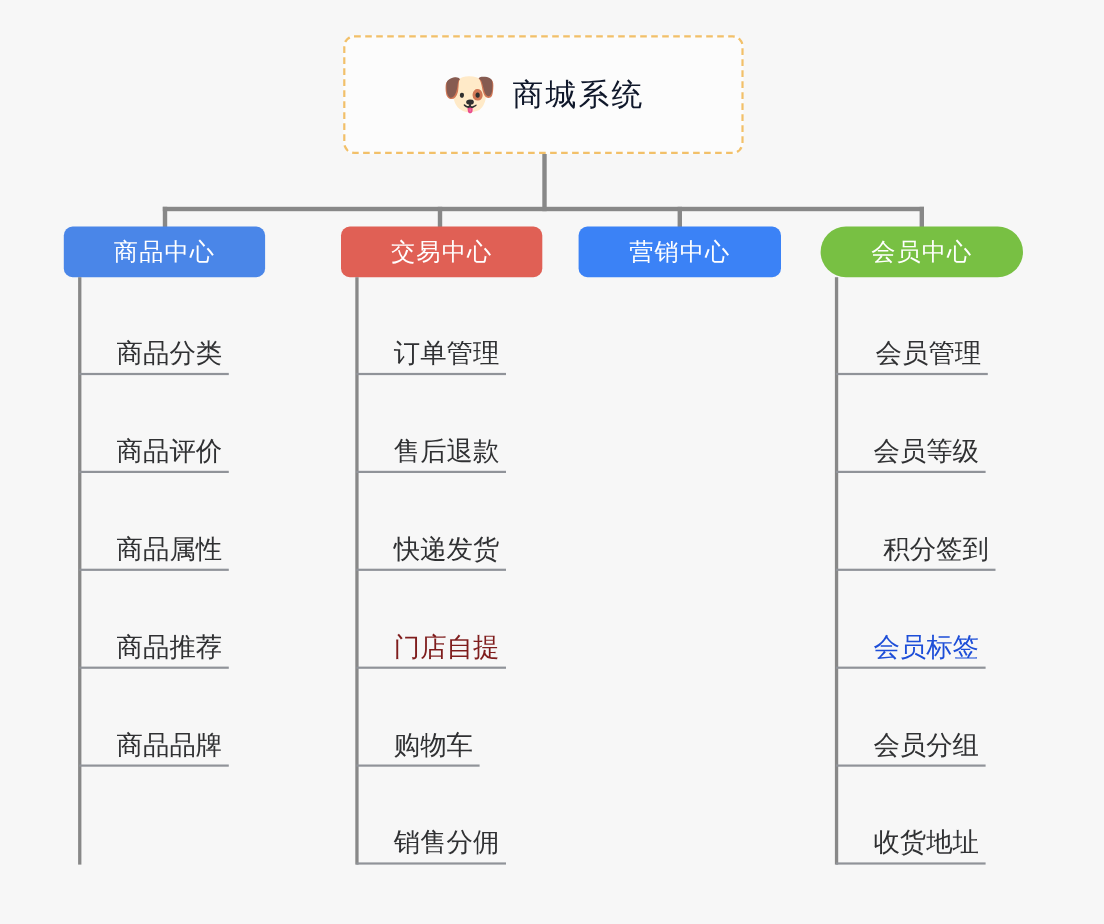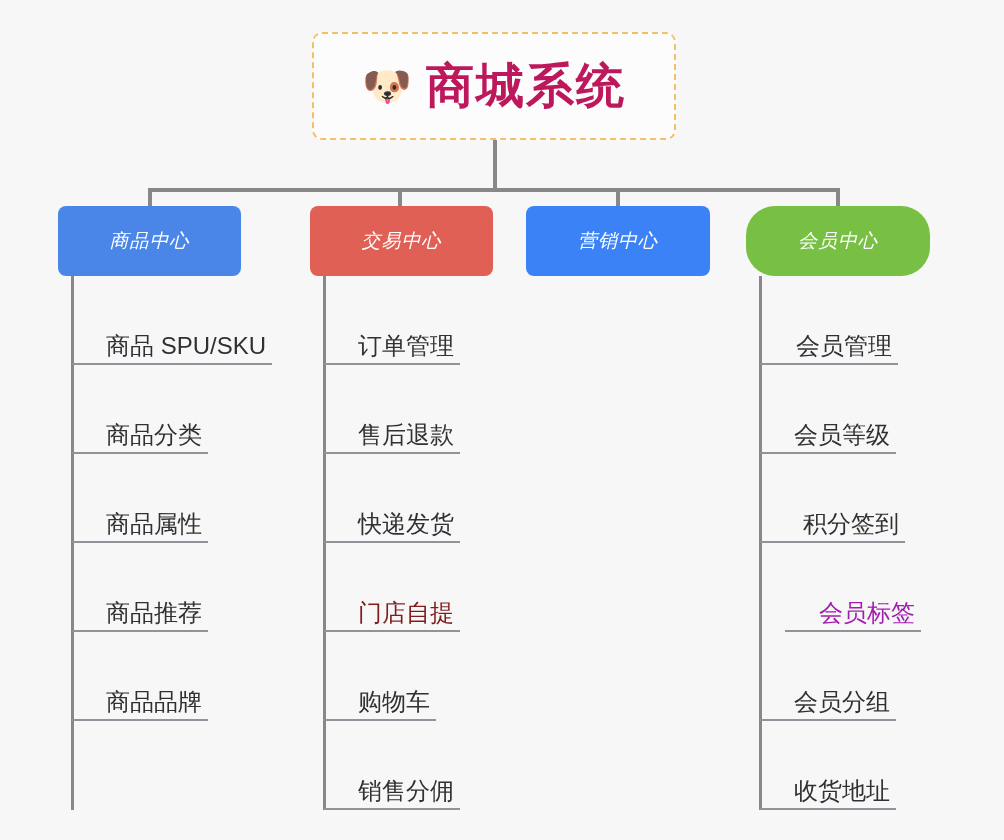--- a/index.html
+++ b/index.html
@@ -36,26 +36,25 @@
     align-items: center;
     justify-content: center;
     gap: 14px;
   }
   .root-emoji {
     font-size: 40px;
     line-height: 1;
     display: block;
   }
   .root-title {
-    font-size: 48px;
-    color: #be185d;
+    font-size: 28px;
+    color: #0f172a;
     letter-spacing: 2px;
     line-height: 1;
     white-space: nowrap;
-    font-weight: bold;
   }
 
   
   .conn {
     position: absolute;
     background: #888888;
   }
   .conn-stem {           
     left: 493px;
     top: 140px;
@@ -88,30 +87,29 @@
   .column {
     position: absolute;
     top: 0;
   }
   .col-0 { left: 58px;  width: 240px; }
   .col-1 { left: 310px; width: 220px; }
   .col-2 { left: 526px; width: 216px; }
   .col-3 { left: 746px; width: 220px; }
 
   .cat-header {
-    height: 70px;
+    height: 46px;
     border-radius: 8px;
     display: flex;
     align-items: center;
     justify-content: center;
     color: #ffffff;
-    font-size: 19px;
+    font-size: 22px;
     letter-spacing: 1px;
     white-space: nowrap;
-    font-style: italic;
   }
   .col-0 .cat-header { width: 183px; }
   .col-1 .cat-header { width: 183px; }
   .col-2 .cat-header { width: 184px; }
   .col-3 .cat-header { width: 184px; border-radius: 29px; }
 
   
   .branch {
     position: relative;
     margin-top: 0;
@@ -162,24 +160,24 @@
   <div class="conn conn-drop drop-2" style="background: rgb(136, 136, 136);"></div>
   <div class="conn conn-drop drop-3" style="background: rgb(136, 136, 136);"></div>
 
   <div class="columns">
 
     <div class="column col-0">
       <div class="cat-header" style="background: rgb(74, 134, 232);">商品中心</div>
       <div class="branch">
         <div class="branch-rail" style="background: rgb(136, 136, 136); height: 534px;"></div>
         <div class="leaf">
-            <span class="leaf-label" style="color: rgb(48, 49, 51); border-bottom-color: rgb(144, 147, 153);">商品 SPU/SKU</span>
-          </div>
-        <div class="leaf">
             <span class="leaf-label" style="color: rgb(48, 49, 51); border-bottom-color: rgb(144, 147, 153);">商品分类</span>
+          </div>
+        <div class="leaf">
+            <span class="leaf-label" style="color: rgb(48, 49, 51); border-bottom-color: rgb(144, 147, 153);">商品评价</span>
           </div>
         <div class="leaf">
             <span class="leaf-label" style="color: rgb(48, 49, 51); border-bottom-color: rgb(144, 147, 153);">商品属性</span>
           </div>
         <div class="leaf">
             <span class="leaf-label" style="color: rgb(48, 49, 51); border-bottom-color: rgb(144, 147, 153);">商品推荐</span>
           </div>
         <div class="leaf">
             <span class="leaf-label" style="color: rgb(48, 49, 51); border-bottom-color: rgb(144, 147, 153);">商品品牌</span>
           </div>
@@ -222,21 +220,21 @@
         <div class="leaf">
             <span class="leaf-label" style="color: rgb(48, 49, 51); border-bottom-color: rgb(144, 147, 153); padding-left: 36px;">会员管理</span>
           </div>
         <div class="leaf">
             <span class="leaf-label" style="color: rgb(48, 49, 51); border-bottom-color: rgb(144, 147, 153);">会员等级</span>
           </div>
         <div class="leaf">
             <span class="leaf-label" style="color: rgb(48, 49, 51); border-bottom-color: rgb(144, 147, 153); padding-left: 43px;">积分签到</span>
           </div>
         <div class="leaf">
-            <span class="leaf-label" style="color: #a21caf; border-bottom-color: rgb(144, 147, 153); margin-left: 25px;">会员标签</span>
+            <span class="leaf-label" style="color: #1d4ed8; border-bottom-color: rgb(144, 147, 153);">会员标签</span>
           </div>
         <div class="leaf">
             <span class="leaf-label" style="color: rgb(48, 49, 51); border-bottom-color: rgb(144, 147, 153);">会员分组</span>
           </div>
         <div class="leaf">
             <span class="leaf-label" style="color: rgb(48, 49, 51); border-bottom-color: rgb(144, 147, 153); margin-top: 30px;">收货地址</span>
           </div>
       </div>
     </div>
 

